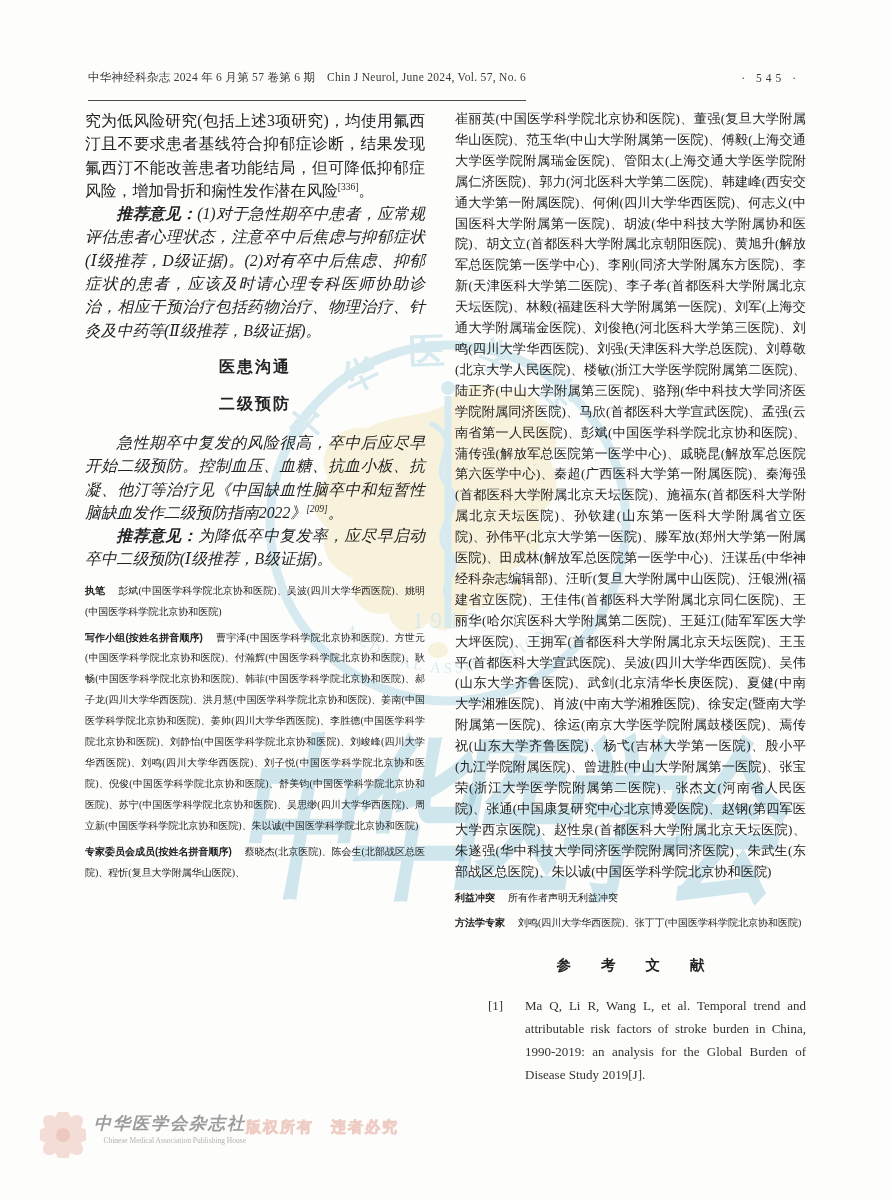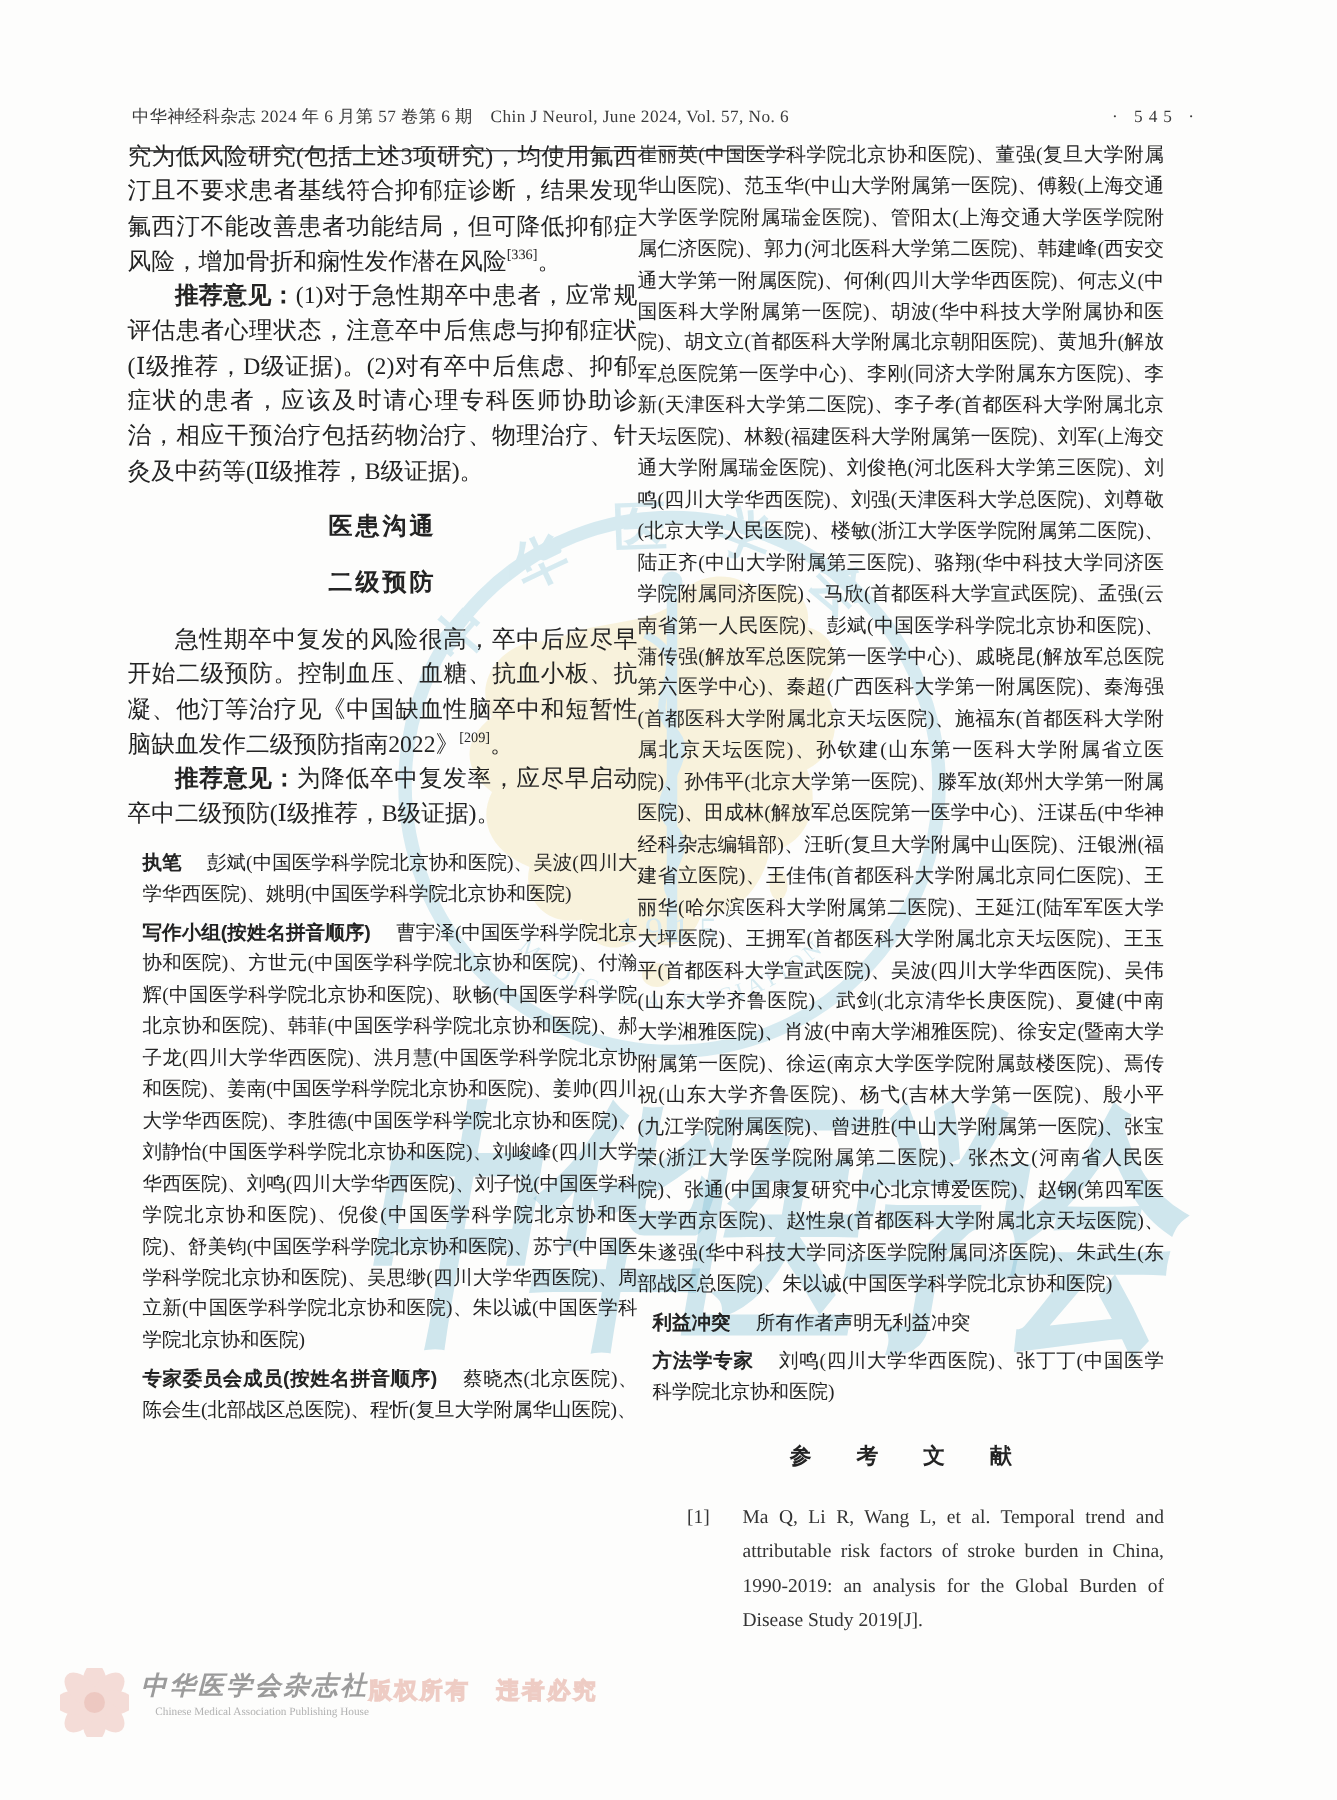--- a/index.html
+++ b/index.html
@@ -8,32 +8,32 @@
     position:relative; width:891px; height:1200px; margin:0 auto;
     background:#fdfdfc; overflow:hidden;
     font-family:"Liberation Serif","DejaVu Serif",serif; color:#232323;
   }
   
   .header { position:absolute; top:70px; left:88px; right:85px; font-size:11.5px; color:#3a3a3a; }
   .journal-info { display:inline-block; border-bottom:1.5px solid #4a4a4a; padding-bottom:15px; letter-spacing:.3px; }
   .page-num { position:absolute; right:6px; top:2px; letter-spacing:4px; }
 
   
-  .columns { position:absolute; left:85px; top:93px; width:721px; display:flex; z-index:2; }
+  .columns { position:absolute; left:85px; top:109px; width:721px; display:flex; gap:30px; z-index:2; }
   .col-left  { width:340px; }
   .col-right { width:351px; }
   p.body { font-size:15.8px; line-height:23.3px; text-align:justify; }
-  p.ind  { text-indent:2em; }
+  p.ind  { text-indent:2em;font-style:italic; }
   .runlabel { font-family:"Liberation Sans","DejaVu Sans",sans-serif; font-weight:700; }
   sup.cite { font-size:9.5px; line-height:0; }
   h3.sec {
     font-size:16px; font-weight:700; text-align:center; margin:15px 0 16px;
     font-family:"Liberation Sans","DejaVu Sans",sans-serif; letter-spacing:2px;
   }
-  p.byline { font-size:13px; line-height:20.9px; text-align:justify; margin-top:5px;margin-left:10px; }
+  p.byline { font-size:10px; line-height:20.9px; text-align:justify; margin-top:5px; }
   p.byline .runlabel { margin-right:1.3em; }
   p.first-byline { margin-top:10px; }
   p.committee-cont { font-size:13.2px; line-height:20.9px; text-align:justify; }
   h3.refhead {
     font-size:14.5px; font-weight:700; text-align:center; margin:22px 0 19px;
     font-family:"Liberation Sans","DejaVu Sans",sans-serif; letter-spacing:13px; text-indent:13px;
   }
   .reference { display:flex; font-size:13px; line-height:23px; text-align:justify; color:#333; padding-left:33px; }
   .refnum { flex:0 0 37px; }
 

